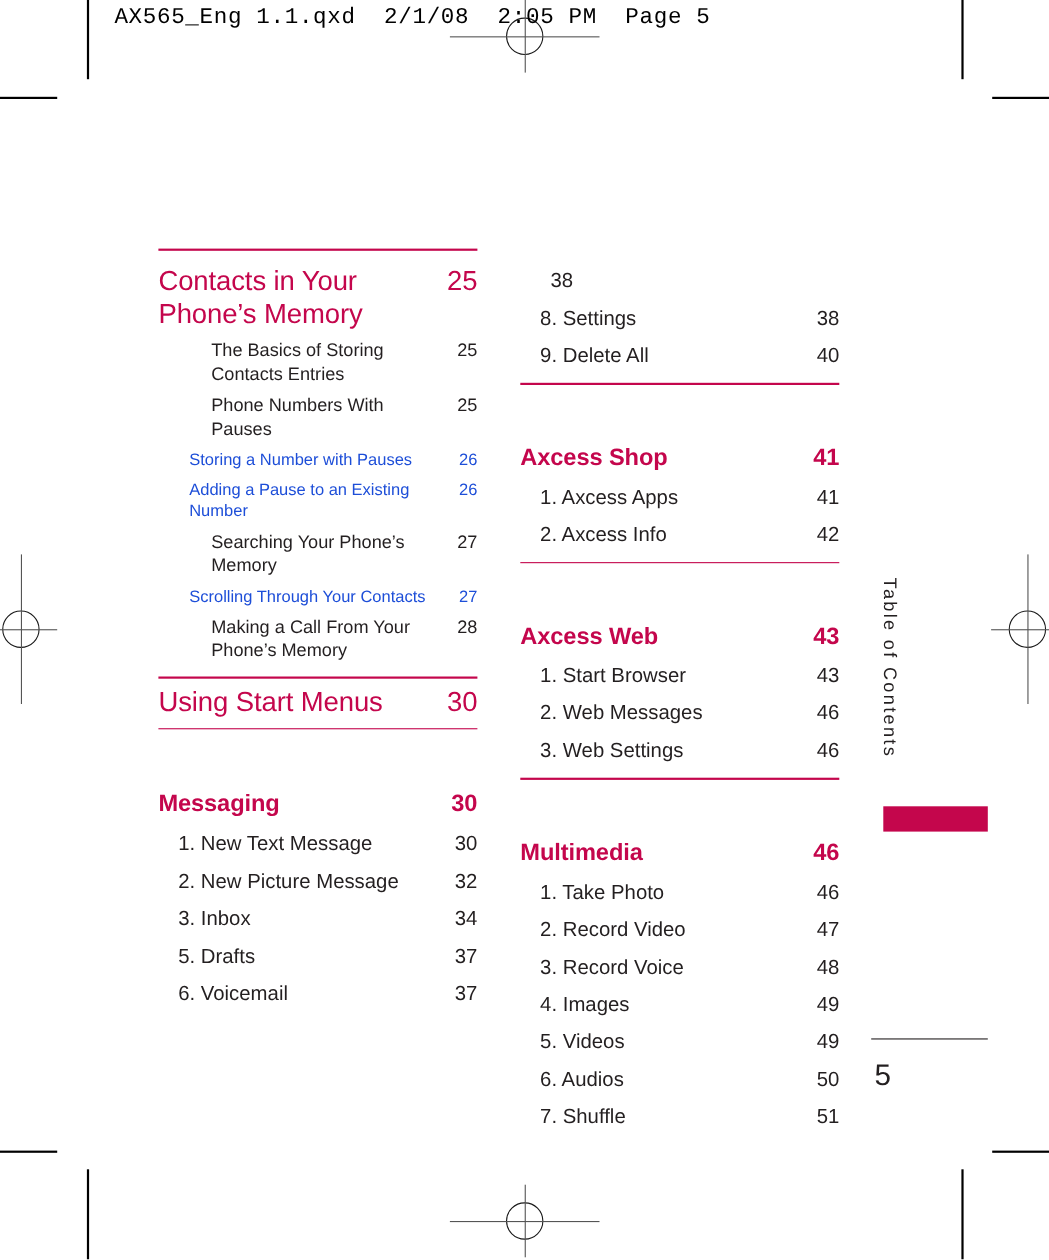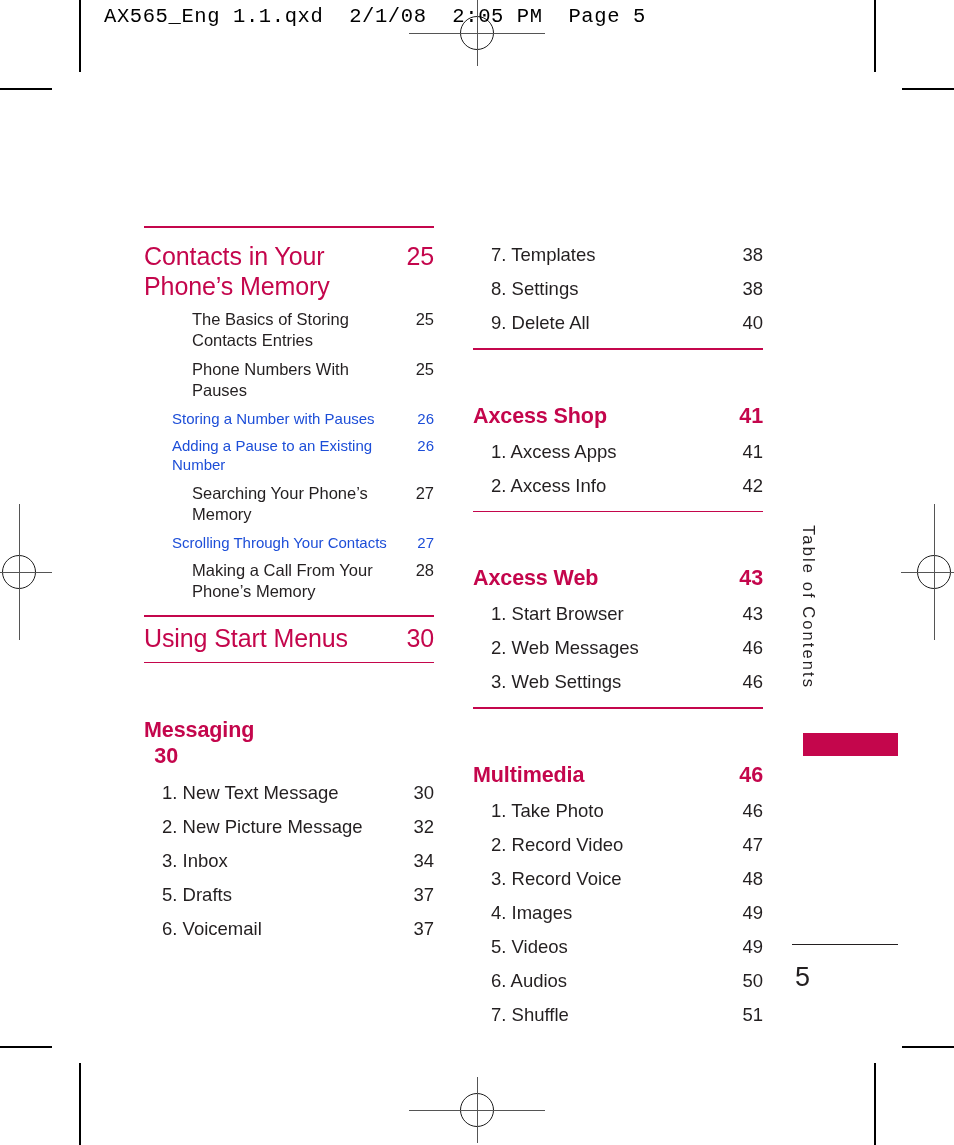--- a/index.html
+++ b/index.html
@@ -235,21 +235,21 @@
     <span class="p">28</span>
   </div>
 
   <div class="rule" style="margin-top:9px;"></div>
   <div class="sec" style="padding-top:6px; padding-bottom:7px;">
     <span class="t">Using Start Menus</span>
     <span class="p">30</span>
   </div>
 
   <div class="rule" style="margin-top:2px;"></div>
-  <div class="sec small" style="padding-top:9px; padding-bottom:6px;flex-direction:column;">
+  <div class="sec small" style="padding-top:9px; padding-bottom:6px;">
     <span class="t">Messaging</span>
     <span class="p">30</span>
   </div>
   <div class="en">
     <span class="t">1. New Text Message</span>
     <span class="p">30</span>
   </div>
   <div class="en">
     <span class="t">2. New Picture Message</span>
     <span class="p">32</span>
@@ -264,21 +264,20 @@
   </div>
   <div class="en">
     <span class="t">6. Voicemail</span>
     <span class="p">37</span>
   </div>
 </div>
 
 <div class="col col-right">
 
   <div class="en" style="padding-top:17px;">
-    <span class="t">7. Templates</span>
     <span class="p">38</span>
   </div>
   <div class="en">
     <span class="t">8. Settings</span>
     <span class="p">38</span>
   </div>
   <div class="en">
     <span class="t">9. Delete All</span>
     <span class="p">40</span>
   </div>

